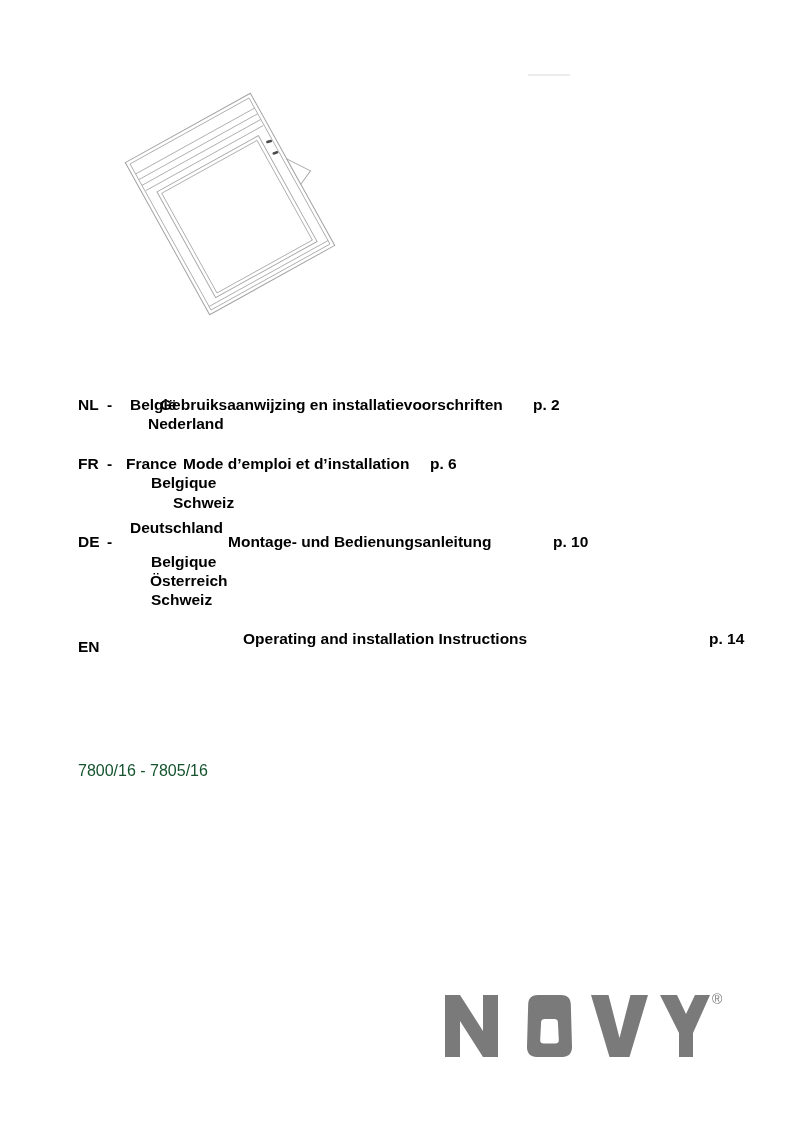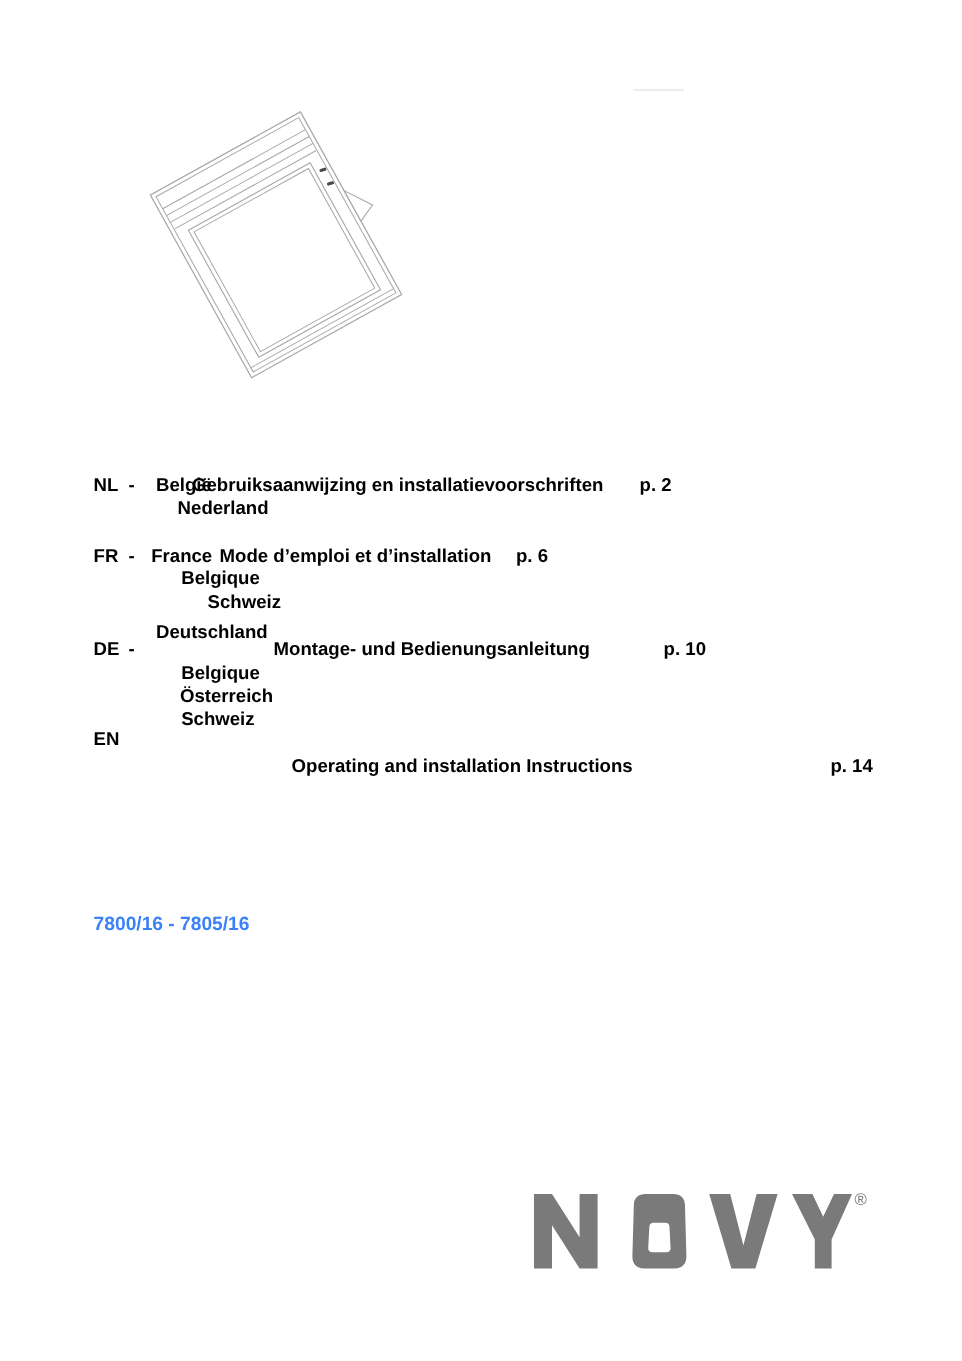--- a/index.html
+++ b/index.html
@@ -13,24 +13,24 @@
   .t{
     position:absolute;
     font-weight:700;
     font-size:15.5px;
     line-height:16px;
     color:#000;
     white-space:pre;
   }
   .t-reg{
     position:absolute;
-    font-weight:700;
+    font-weight:400;
     font-size:16px;
     line-height:17px;
-    color:#3b82f6;
+    color:#14532d;
     white-space:pre;
   }
   .scan-artifact{
     position:absolute;
     left:528px;top:74px;width:42px;height:2px;
     background:#ededed;
   }
   .illustration{
     position:absolute;left:110px;top:80px;width:250px;height:250px;
   }
@@ -95,23 +95,23 @@
 
   <span class="t" style="left:78px;top:534px">DE</span>
   <span class="t" style="left:107px;top:534px">-</span>
   <span class="t" style="left:130px;top:520px">Deutschland</span>
   <span class="t" style="left:228px;top:534px">Montage- und Bedienungsanleitung</span>
   <span class="t" style="left:553px;top:534px">p. 10</span>
   <span class="t" style="left:151px;top:554px">Belgique</span>
   <span class="t" style="left:150px;top:573px">Österreich</span>
   <span class="t" style="left:151px;top:592px">Schweiz</span>
 
-  <span class="t" style="left:78px;top:609px">EN</span>
+  <span class="t" style="left:78px;top:639px">EN</span>
   <span class="t" style="left:243px;top:631px">Operating and installation Instructions</span>
-  <span class="t" style="left:692px;top:631px">p. 14</span>
+  <span class="t" style="left:709px;top:631px">p. 14</span>
 
   <span class="t-reg" style="left:78px;top:762px">7800/16 - 7805/16</span>
 
   <div class="logo" aria-label="NOVY">
     <svg width="270" height="68" viewBox="0 0 270 68">
 
       <path d="M2 65 L2 3 L17 3 L40 39 L40 3 L55 3 L55 65 L40 65 L17 29 L17 65 Z"></path>
 
       <path fill-rule="evenodd" d="M95 3 L118 3 C124 3 127.5 6 127.8 12 L129 54.5 C129.3 61 125.5 65 119.5 65 L93.5 65 C87.5 65 83.7 61 84 54.5 L85.2 12 C85.5 6 89 3 95 3 Z
         M101.8 27 L111.4 27 C113.5 27 114.8 28.2 114.9 30.2 L115.8 48 C115.9 50.2 114.6 51.5 112.4 51.5 L100.6 51.5 C98.4 51.5 97.1 50.2 97.2 48 L98.1 30.2 C98.2 28.2 99.6 27 101.8 27 Z"></path>

